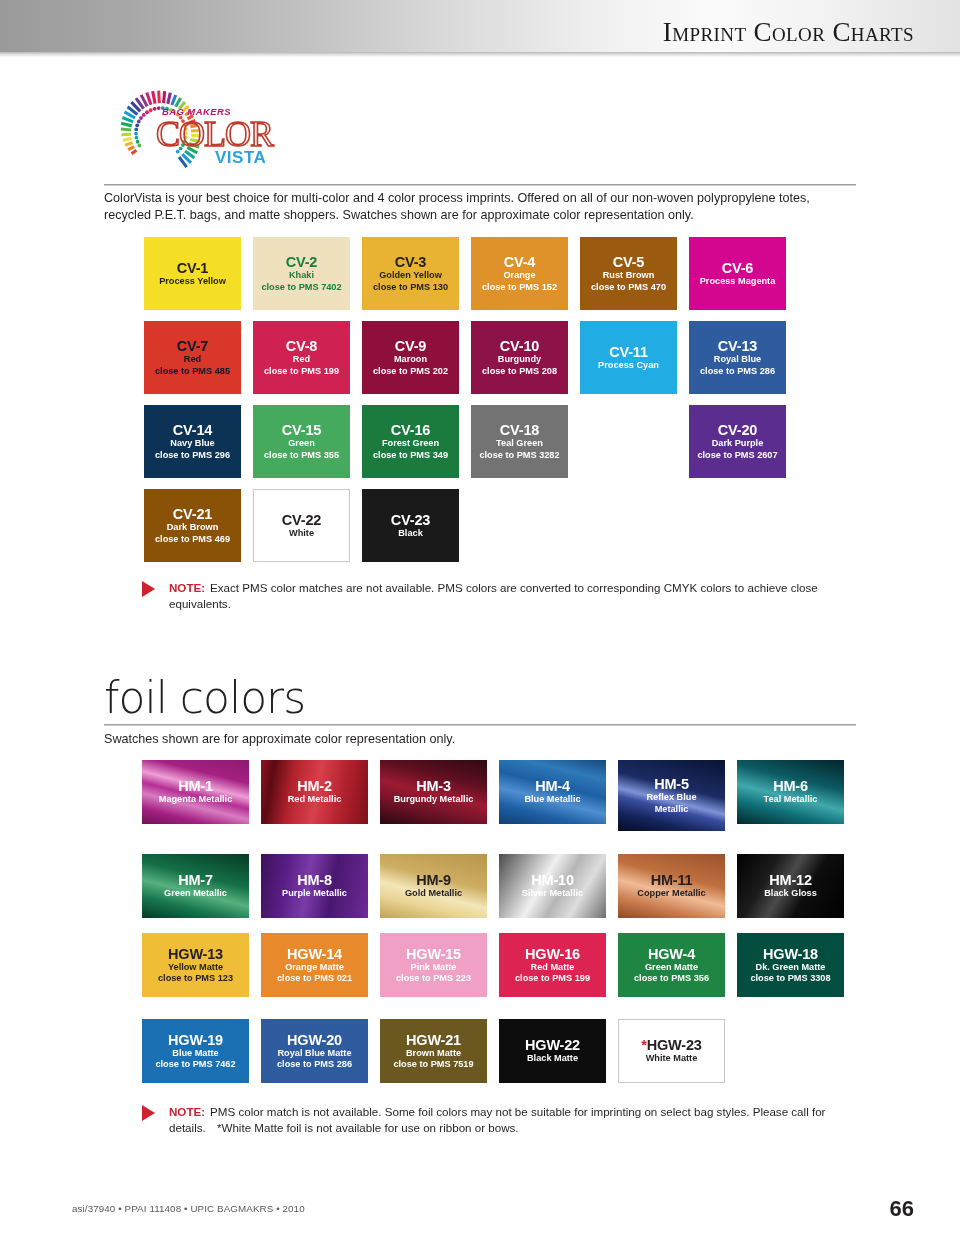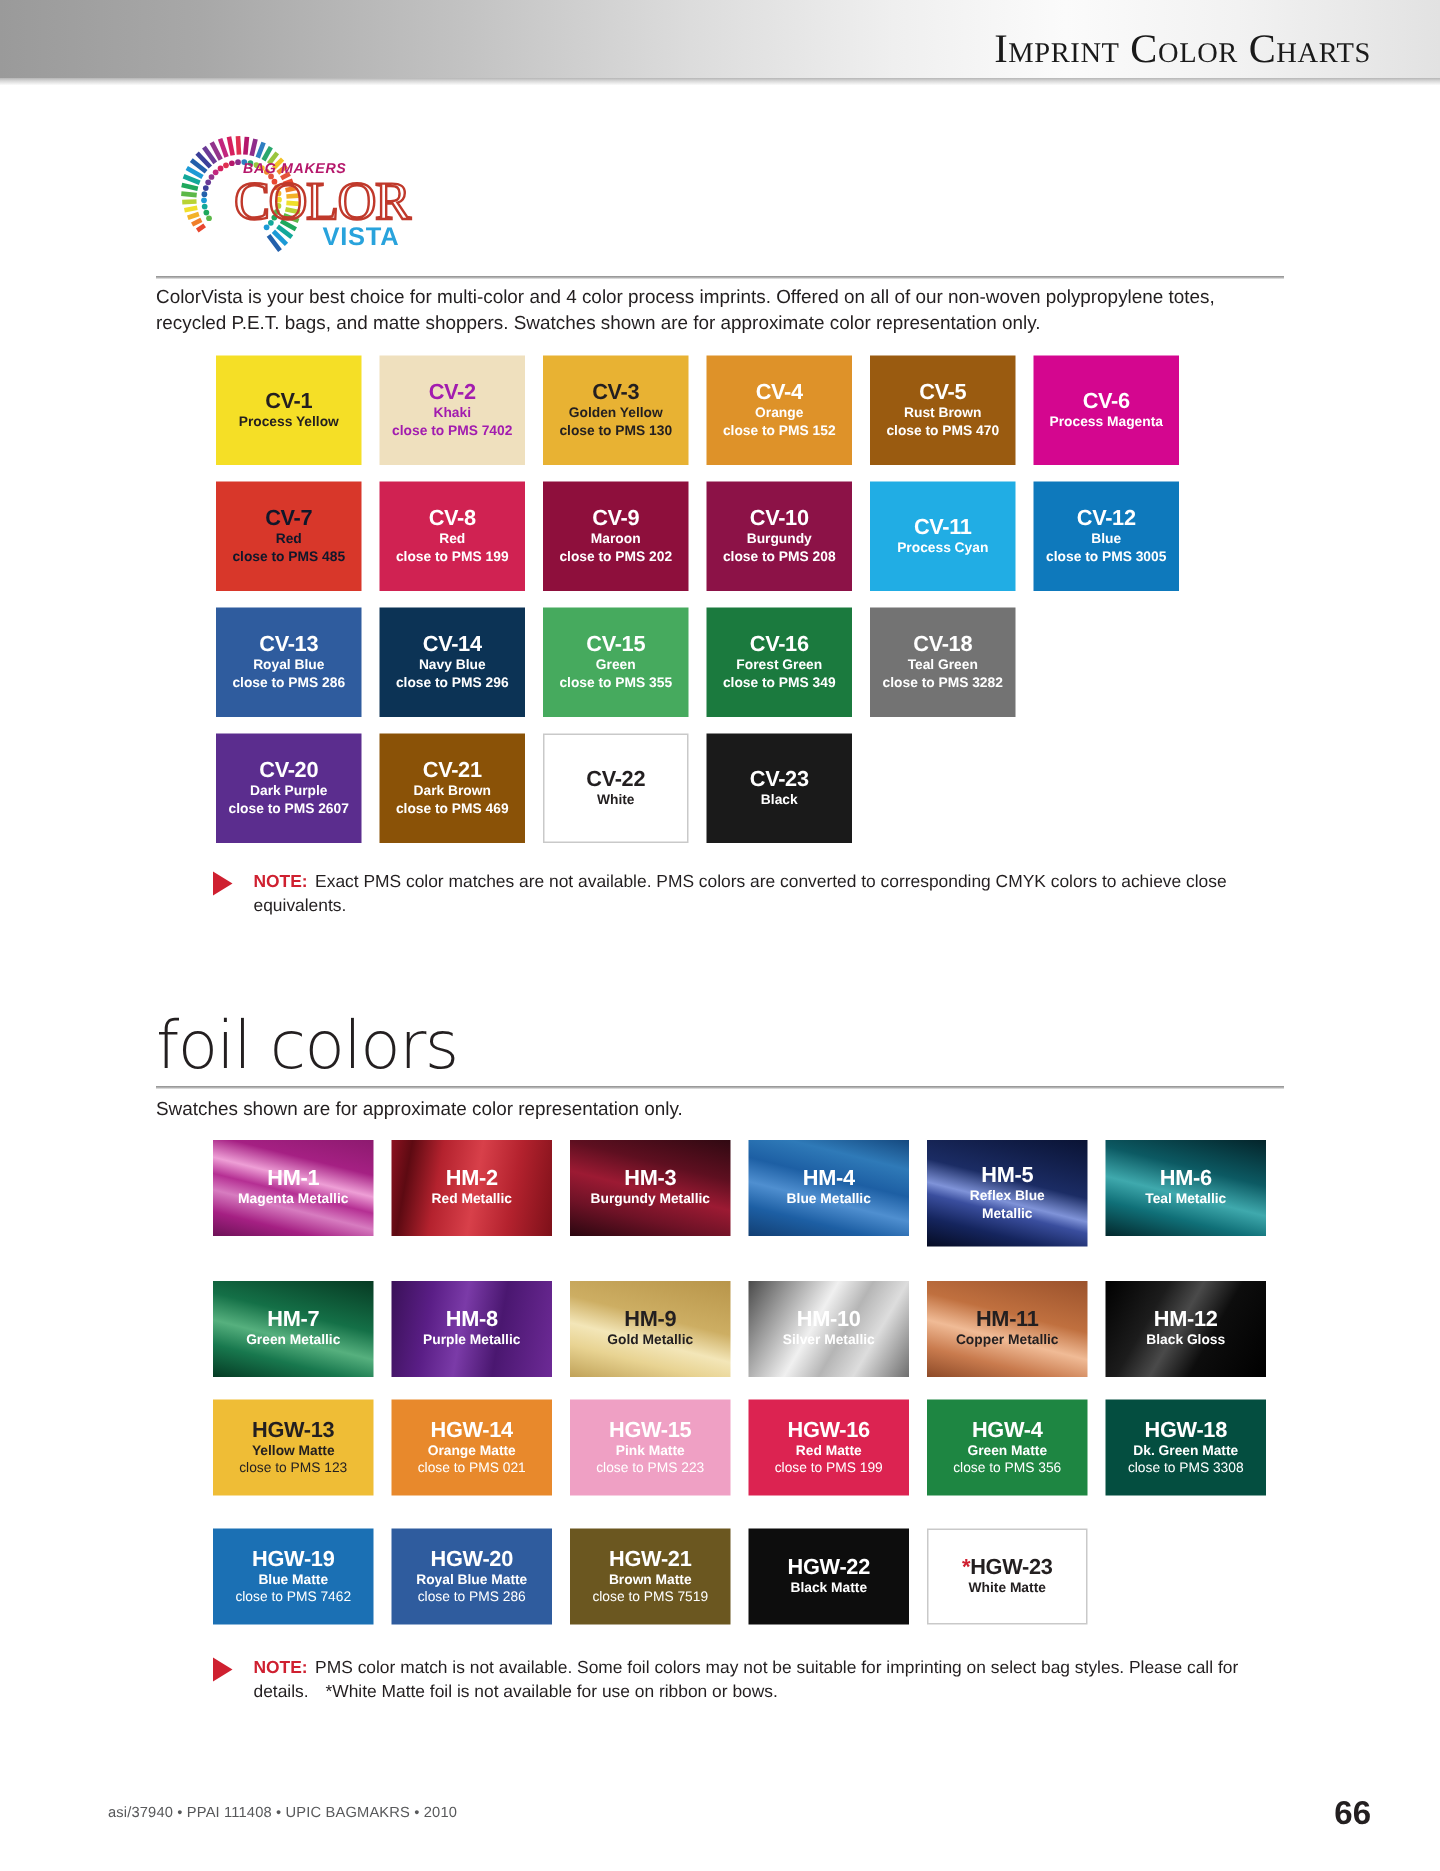--- a/index.html
+++ b/index.html
@@ -103,21 +103,21 @@
     position: relative;
     overflow: hidden;
   }
   .foil-cell.tall { height: 71px; }
   .foil-txt { position: relative; z-index: 2; }
   .foil-code {
     font-size: 14.5px; font-weight: bold; line-height: 16px;
     letter-spacing: -0.2px;
   }
   .foil-name { font-size: 9.2px; font-weight: bold; line-height: 11.4px; }
-  .foil-pms  { font-size: 9.2px; font-weight: normal; line-height: 11.4px; }
+  .foil-pms  { font-size: 9.2px; font-weight: bold; line-height: 11.4px; }
   .ast { color: #cf2030; }
   .bordered { border: 1px solid #c9c9c9; }
 
   
   .note {
     position: absolute;
     display: flex; align-items: flex-start;
     font-size: 11.6px; line-height: 15.5px; color: #231f20;
   }
   .note-arrow {
@@ -234,21 +234,21 @@
 </div>
 
 <div class="hr-thin" style="left:104px; top:184px; width:752px;"></div>
 <div class="intro">ColorVista is your best choice for multi-color and 4 color process imprints. Offered on all of our non-woven polypropylene totes, recycled P.E.T. bags, and matte shoppers. Swatches shown are for approximate color representation only.</div>
 
 <div class="grid" id="cv-grid">
     <div class="cv-cell" style="background: rgb(245, 223, 38); color: rgb(35, 31, 32);">
       <div class="cv-code">CV-1</div>
       <div class="cv-name">Process Yellow</div>
     </div>
-    <div class="cv-cell" style="background: rgb(239, 224, 190); color: #a21caf;">
+    <div class="cv-cell" style="background: rgb(239, 224, 190); color: #15803d;">
       <div class="cv-code">CV-2</div>
       <div class="cv-name">Khaki</div>
       <div class="cv-pms">close to PMS 7402</div>
     </div>
     <div class="cv-cell" style="background: rgb(232, 178, 51); color: rgb(35, 31, 32);">
       <div class="cv-code">CV-3</div>
       <div class="cv-name">Golden Yellow</div>
       <div class="cv-pms">close to PMS 130</div>
     </div>
     <div class="cv-cell" style="background: rgb(222, 146, 41); color: rgb(255, 255, 255);">
@@ -281,25 +281,20 @@
       <div class="cv-pms">close to PMS 202</div>
     </div>
     <div class="cv-cell" style="background: rgb(140, 18, 71); color: rgb(255, 255, 255);">
       <div class="cv-code">CV-10</div>
       <div class="cv-name">Burgundy</div>
       <div class="cv-pms">close to PMS 208</div>
     </div>
     <div class="cv-cell" style="background: rgb(33, 173, 228); color: rgb(255, 255, 255);">
       <div class="cv-code">CV-11</div>
       <div class="cv-name">Process Cyan</div>
-    </div>
-    <div class="cv-cell" style="background: rgb(14, 121, 188); color: rgb(255, 255, 255);">
-      <div class="cv-code">CV-12</div>
-      <div class="cv-name">Blue</div>
-      <div class="cv-pms">close to PMS 3005</div>
     </div>
     <div class="cv-cell" style="background: rgb(47, 92, 158); color: rgb(255, 255, 255);">
       <div class="cv-code">CV-13</div>
       <div class="cv-name">Royal Blue</div>
       <div class="cv-pms">close to PMS 286</div>
     </div>
     <div class="cv-cell" style="background: rgb(12, 51, 85); color: rgb(255, 255, 255);">
       <div class="cv-code">CV-14</div>
       <div class="cv-name">Navy Blue</div>
       <div class="cv-pms">close to PMS 296</div>

